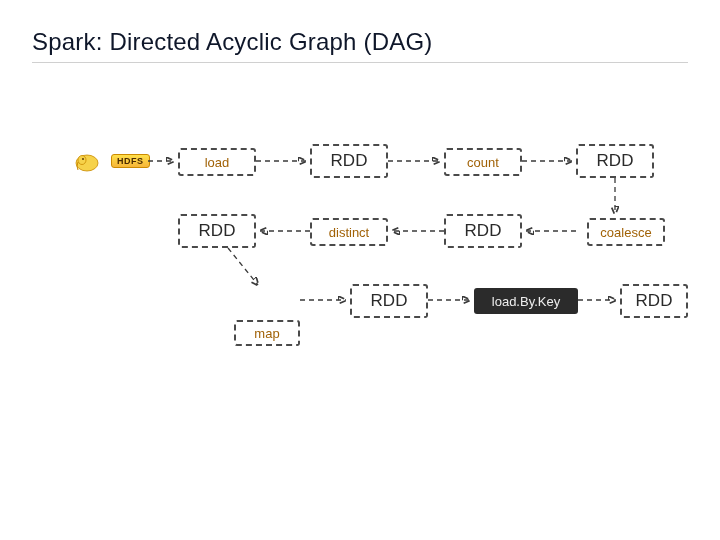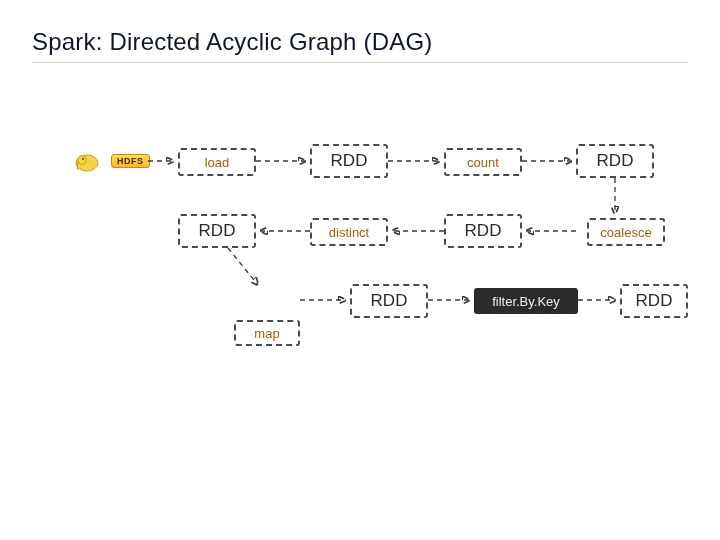--- a/index.html
+++ b/index.html
@@ -116,21 +116,21 @@
 <div class="node small" style="left:444px; top:148px; width:78px; height:28px;">count</div>
 <div class="node rdd" style="left:576px; top:144px; width:78px; height:34px;">RDD</div>
 
 <div class="node rdd" style="left:178px; top:214px; width:78px; height:34px;">RDD</div>
 <div class="node small" style="left:310px; top:218px; width:78px; height:28px;">distinct</div>
 <div class="node rdd" style="left:444px; top:214px; width:78px; height:34px;">RDD</div>
 <div class="node small" style="left:576px; top:218px; width:78px; height:28px;margin-left:11px;">coalesce</div>
 
 <div class="node small" style="left:234px; top:288px; width:66px; height:26px;margin-top:32px;">map</div>
 <div class="node rdd" style="left:350px; top:284px; width:78px; height:34px;">RDD</div>
-<div class="node small dark" style="left:474px; top:288px; width:104px; height:26px;">filter.By.Key</div>
+<div class="node small dark" style="left:474px; top:288px; width:104px; height:26px;">load.By.Key</div>
 <div class="node rdd" style="left:620px; top:284px; width:68px; height:34px;">RDD</div>
 
 <svg class="edges">
   <defs>
     <marker id="ah" markerWidth="8" markerHeight="8" refX="6" refY="3" orient="auto">
       <path d="M0,0 L7,3 L0,6 Z" class="arrowhead"></path>
     </marker>
   </defs>
 
   <line x1="148" y1="161" x2="174" y2="161" marker-end="url(#ah)"></line>

